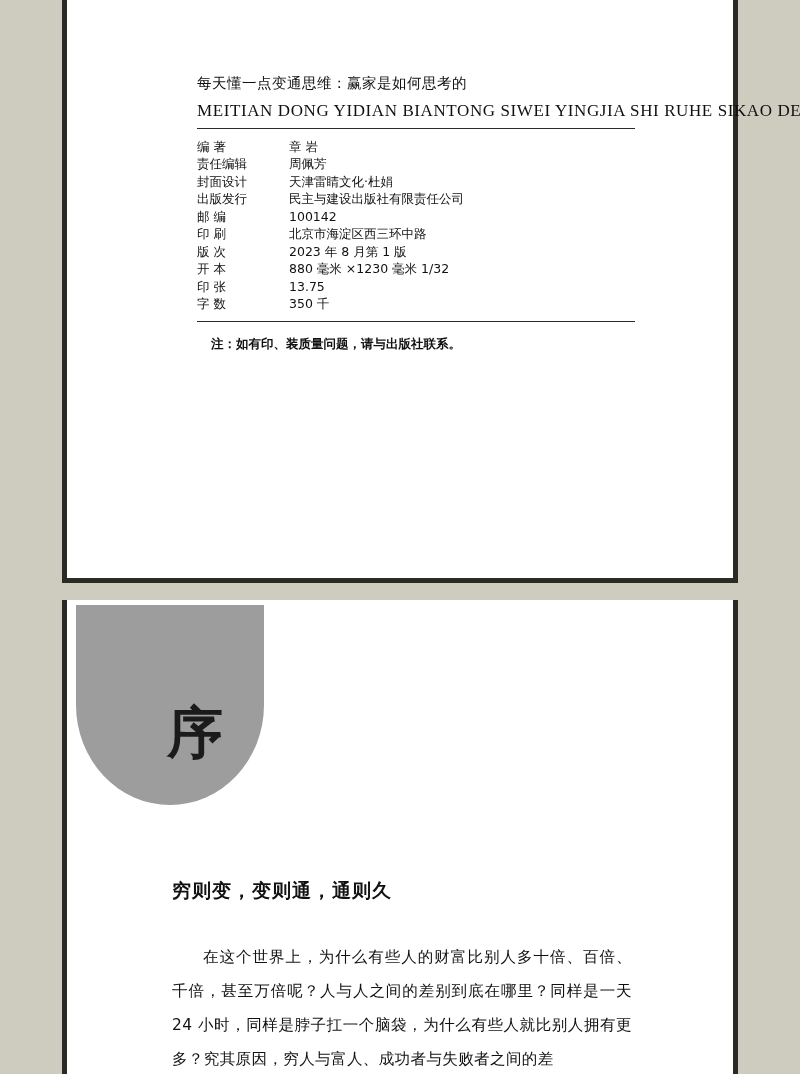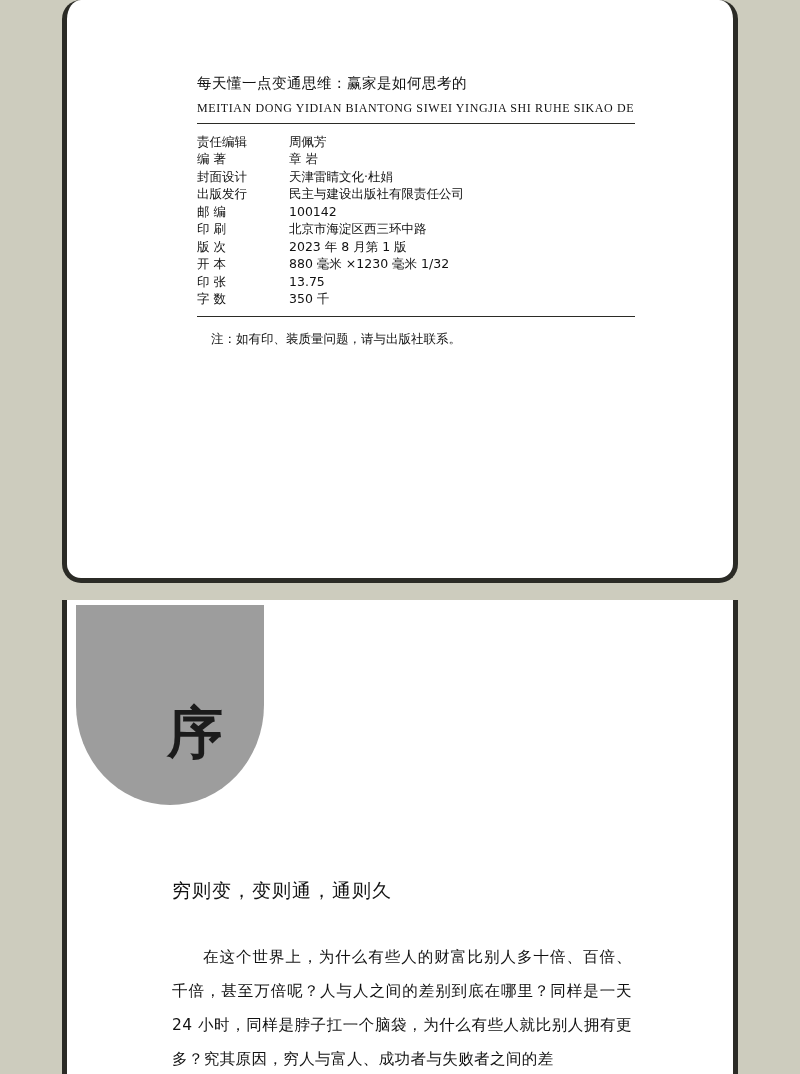--- a/index.html
+++ b/index.html
@@ -23,41 +23,40 @@
     box-sizing: border-box;
     border-left: 5px solid #2b2b26;
     border-right: 5px solid #2b2b26;
   }
 
   
   #page-copyright {
     top: 0;
     height: 583px;
     border-bottom: 5px solid #2b2b26;
-    border-radius: 19px;
   }
 
   .cp-inner {
     position: absolute;
     left: 130px;
     top: 74px;
     width: 440px;
   }
 
   .book-title {
     font-size: 14.5px;
     color: #111;
     letter-spacing: 0.5px;
     font-family: "DejaVu Sans", sans-serif;
     font-weight: normal;
     margin: 0 0 8px 0;
     white-space: nowrap;
   }
   .book-title-pinyin {
-    font-size: 12px;
+    font-size: 17px;
     color: #111;
     letter-spacing: 0.6px;
     font-family: "Liberation Serif", serif;
     margin: 0;
     white-space: nowrap;
   }
 
   .rule {
     border: none;
     border-top: 1px solid #2b2b26;
@@ -95,20 +94,21 @@
     margin: 8px 0 0 0;
     width: 438px;
   }
 
   .note {
     margin-top: 14px;
     font-size: 12.5px;
     color: #111;
     font-family: "DejaVu Sans", sans-serif;
     padding-left: 14px;
+    font-weight: bold;
   }
 
   
   #page-preface {
     top: 600px;
     height: 474px;
   }
   .circle-top-round {
     position: absolute;
     left: 9px;
@@ -129,21 +129,21 @@
     font-weight: bold;
     color: #1b1b1b;
     line-height: 1;
   }
 
   .preface-heading {
     position: absolute;
     left: 105px;
     top: 278px;
     font-size: 19px;
-    font-weight: normal;
+    font-weight: bold;
     font-family: "DejaVu Sans", sans-serif;
     color: #111;
     letter-spacing: 1px;
   }
 
   .preface-body {
     position: absolute;
     left: 105px;
     top: 340px;
     width: 460px;
@@ -161,26 +161,26 @@
 
 <div class="page" id="page-copyright">
   <div class="cp-inner">
     <div class="book-title">每天懂一点变通思维：赢家是如何思考的</div>
     <div class="book-title-pinyin">MEITIAN DONG YIDIAN BIANTONG SIWEI YINGJIA SHI RUHE SIKAO DE</div>
     <hr class="rule">
 
     <table class="info-table">
       <tbody>
         <tr>
+          <td class="info-label">编    著</td>
+          <td class="info-value">章  岩</td>
+        </tr>
+        <tr>
           <td class="info-label">责任编辑</td>
           <td class="info-value">周佩芳</td>
-        </tr>
-        <tr>
-          <td class="info-label">编    著</td>
-          <td class="info-value">章  岩</td>
         </tr>
         <tr>
           <td class="info-label">封面设计</td>
           <td class="info-value">天津雷睛文化·杜娟</td>
         </tr>
         <tr>
           <td class="info-label">出版发行</td>
           <td class="info-value">民主与建设出版社有限责任公司</td>
         </tr>
         <tr>

